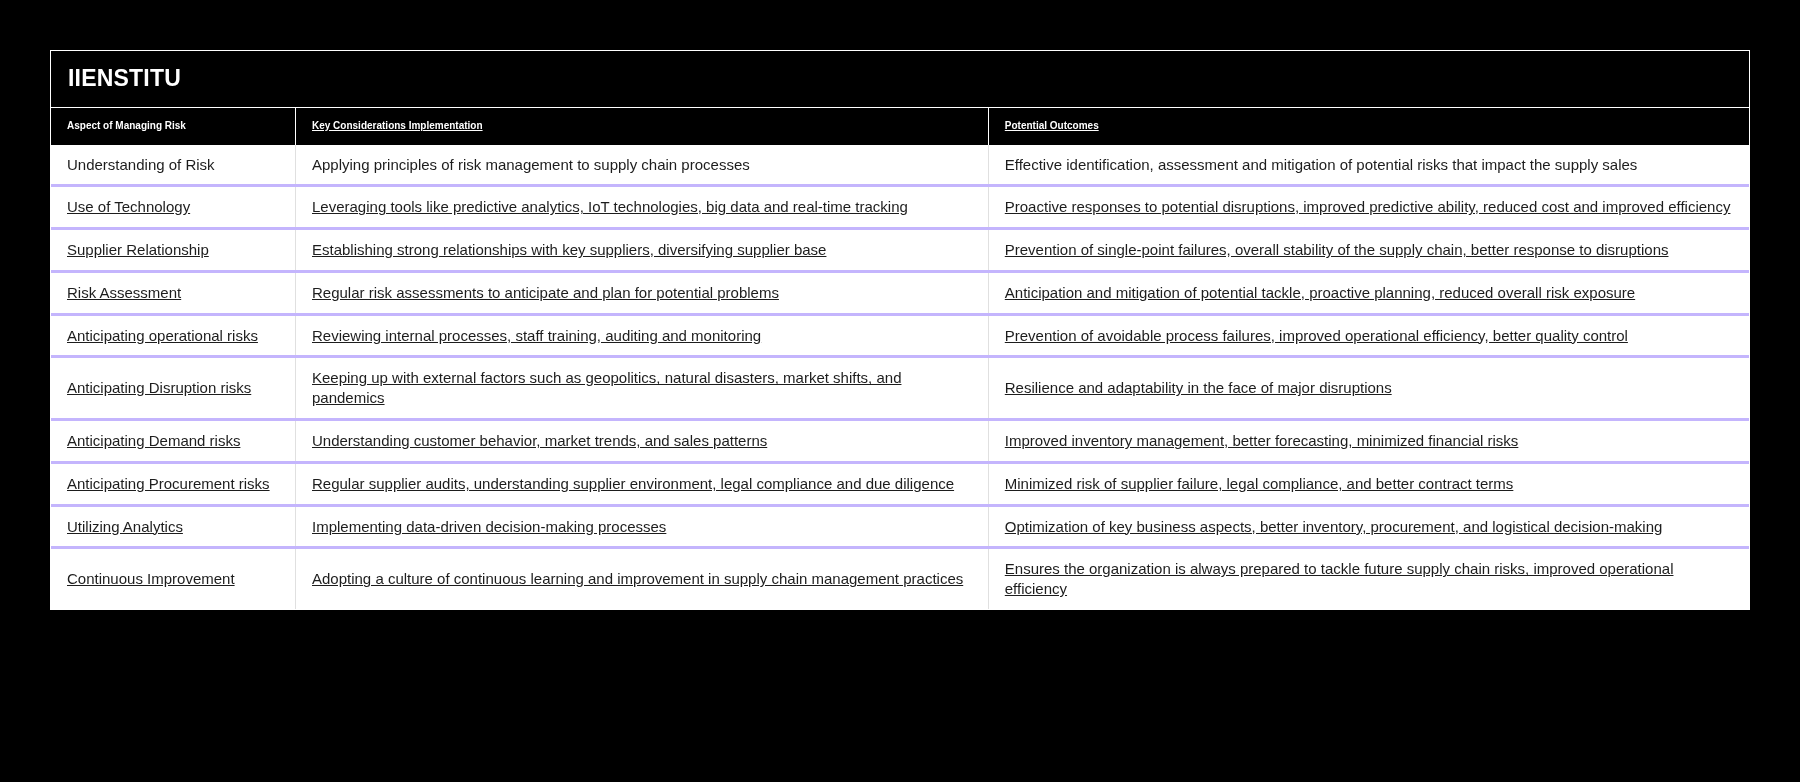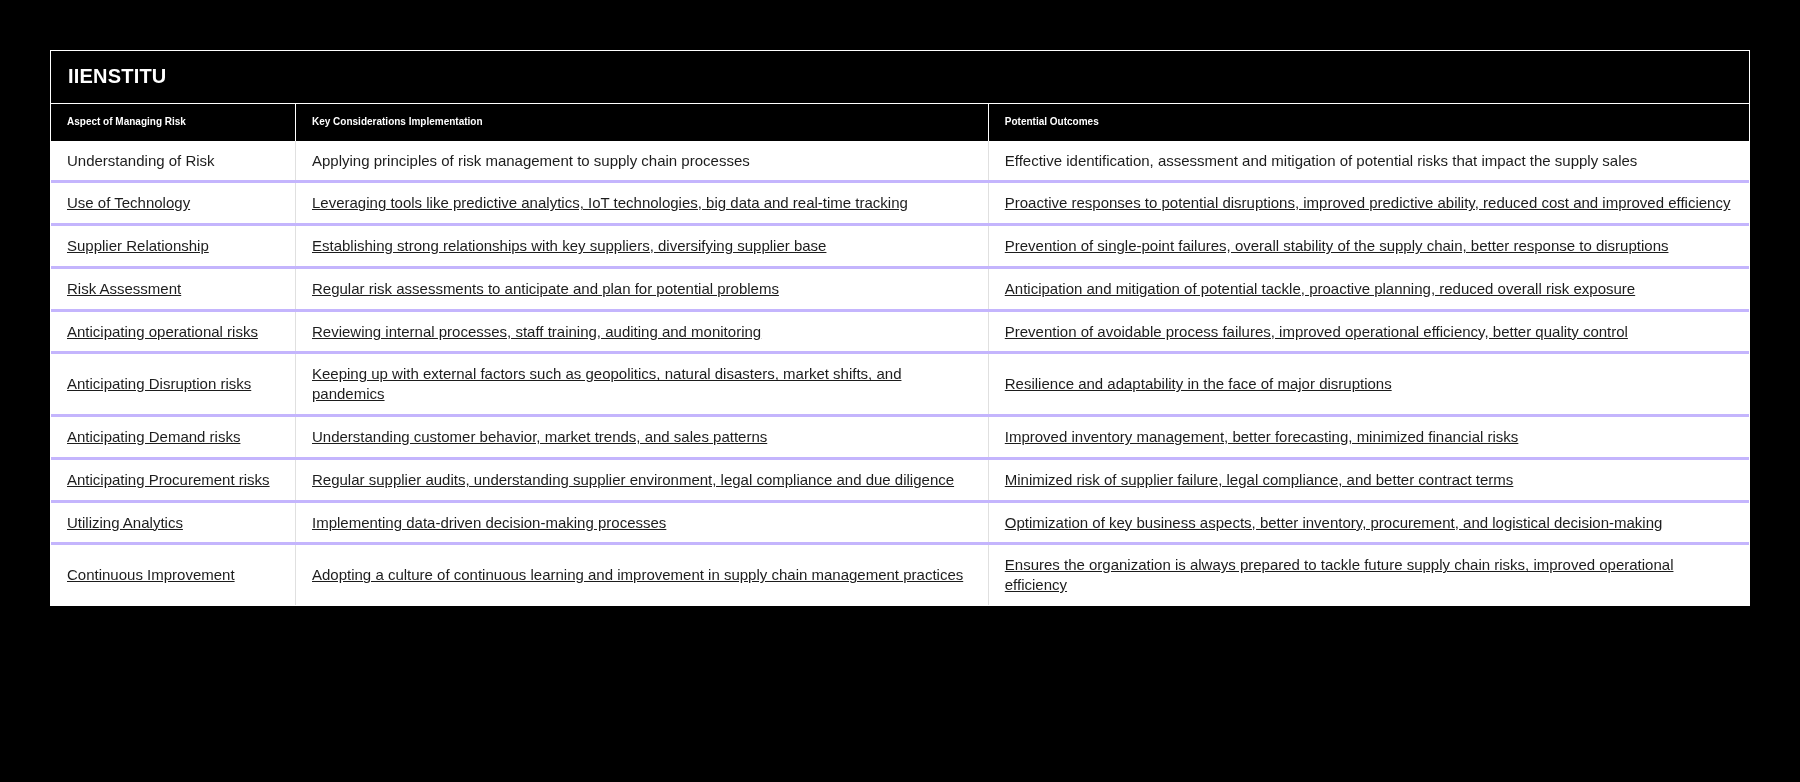--- a/index.html
+++ b/index.html
@@ -24,21 +24,21 @@
     left: 50px;
     top: 50px;
     width: 1700px;
     border: 1px solid #ffffff;
     background: #000000;
   }
 
   .title-bar {
     background: #000000;
     color: #ffffff;
-    font-size: 20px;
+    font-size: 23px;
     font-weight: 700;
     letter-spacing: 0.2px;
     padding: 14px 17px 15px 17px;
     border-bottom: 1px solid #ffffff;
   }
 
   table.risk-table {
     width: 100%;
     border-collapse: collapse;
     background: #ffffff;
@@ -54,20 +54,21 @@
     background: #000000;
     color: #ffffff;
     font-weight: 700;
     font-size: 10px;
     text-align: left;
     padding: 12px 16px;
     line-height: 1.25;
   }
   table.risk-table thead th + th {
     border-left: 1px solid #ffffff;
+    text-decoration: underline;
   }
 
   table.risk-table tbody td {
     padding: 10px 16px;
     line-height: 1.32;
     vertical-align: middle;
     background: #ffffff;
     margin-top: 29px;
   }
   table.risk-table tbody tr + tr td {

